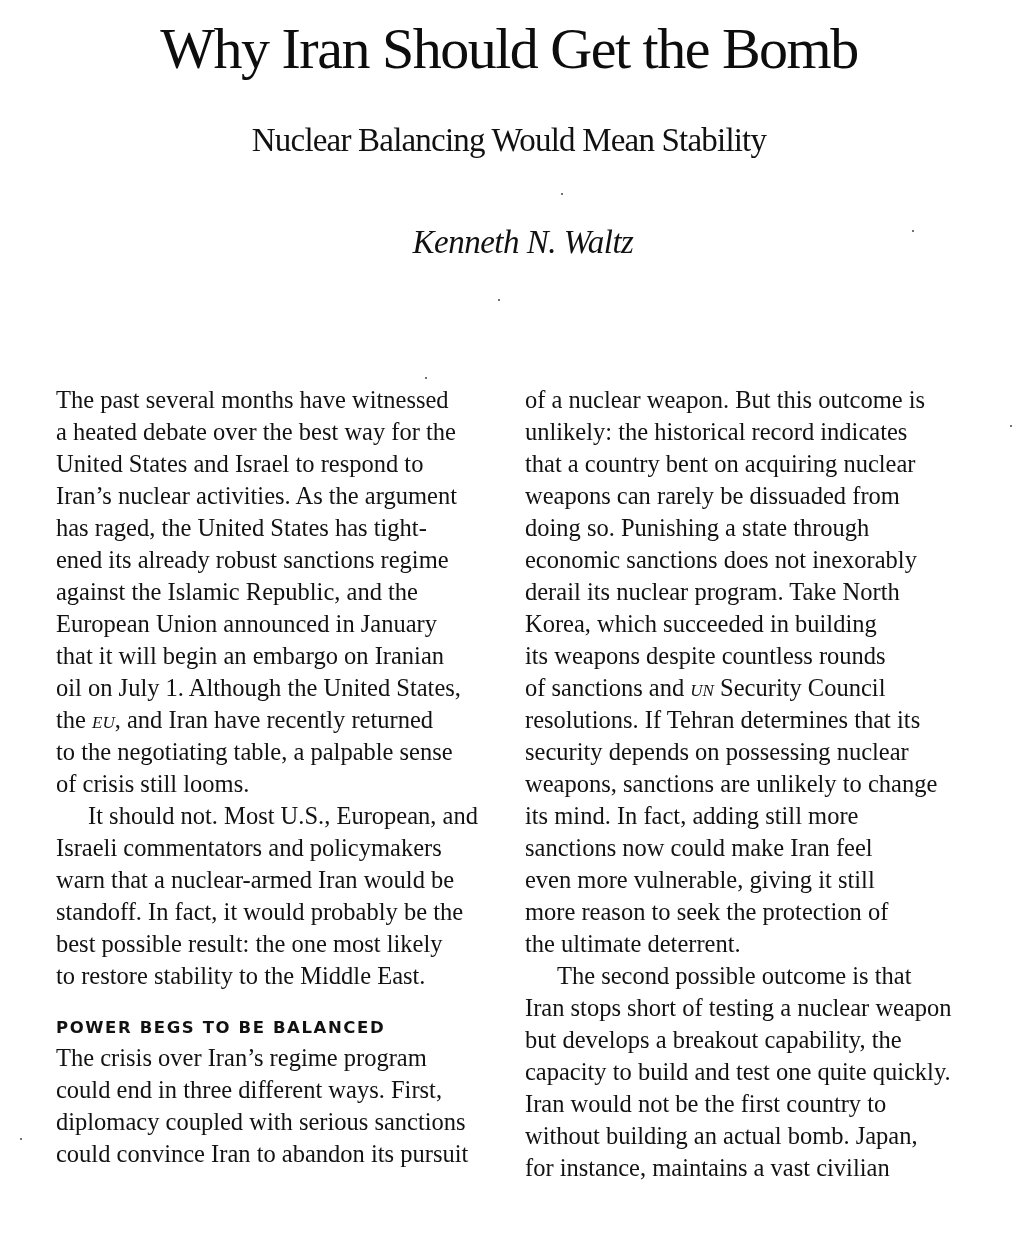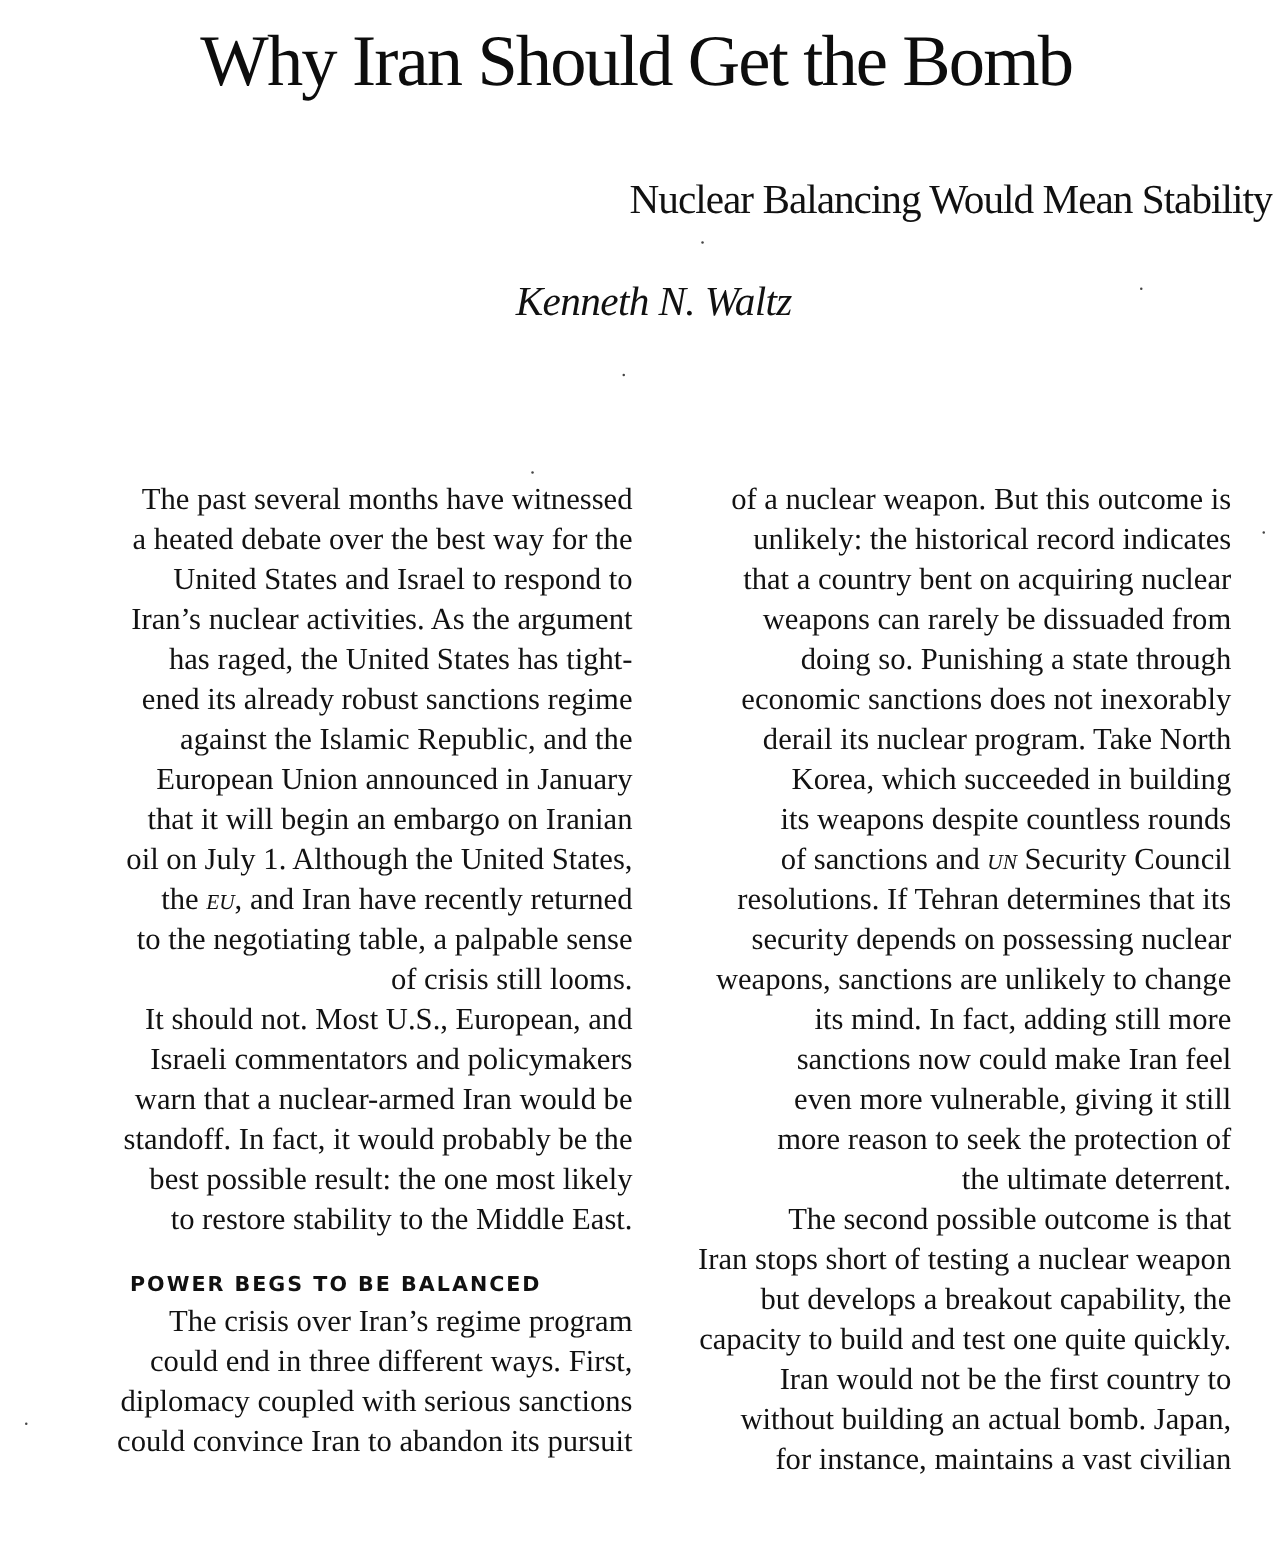--- a/index.html
+++ b/index.html
@@ -3,41 +3,41 @@
 <meta charset="utf-8">
 <style>
   html, body { margin: 0; padding: 0; background: #ffffff; }
   body { width: 1018px; height: 1236px; position: relative; overflow: hidden; color: #111; }
   .title {
     position: absolute; left: 0; top: 14px; width: 1018px; text-align: center;
     font-family: "Liberation Serif", serif; font-size: 58px; letter-spacing: -1.5px;
     line-height: 70px; color: #0d0d0d;
   }
   .subtitle {
-    position: absolute; left: 0; top: 140px; width: 1018px; text-align: right;
+    position: absolute; left: 0; top: 120px; width: 1018px; text-align: center;
     font-family: "Liberation Serif", serif; font-size: 33px; letter-spacing: -0.8px;
     line-height: 40px; color: #111;
   }
   .author {
     position: absolute; left: 0; top: 222px; width: 1018px; text-align: center;
     font-family: "Liberation Serif", serif; font-style: italic; font-size: 33px;
     letter-spacing: -0.5px; line-height: 40px; color: #111; margin-left: 14px;
   }
   .col {
     position: absolute; top: 384px;
     font-family: "Liberation Serif", serif; font-size: 24.5px; line-height: 32px; color: #121212;
   }
   .col-left { left: 56px; width: 450px; }
   .col-right { left: 525px; width: 460px; }
-  .line { display: block; white-space: nowrap; height: 32px; text-align: right; }
+  .line { display: block; white-space: nowrap; height: 32px; }
   .indent { padding-left: 32px; }
   .heading {
     display: block; white-space: nowrap; height: 32px; margin-top: 18px;
     font-family: "DejaVu Sans", sans-serif; font-weight: bold; font-size: 16.5px;
-    letter-spacing: 1.6px; line-height: 36px; color: #111; margin-left: 48px;
+    letter-spacing: 1.6px; line-height: 36px; color: #111;
   }
   .sc { font-variant: small-caps; font-style: italic; }
   .speck { position: absolute; width: 2px; height: 2px; background: #444; border-radius: 1px; }
 </style>
 </head>
 <body>
 
 <div class="title">Why Iran Should Get the Bomb</div>
 <div class="subtitle">Nuclear Balancing Would Mean Stability</div>
 <div class="author">Kenneth N. Waltz</div>

